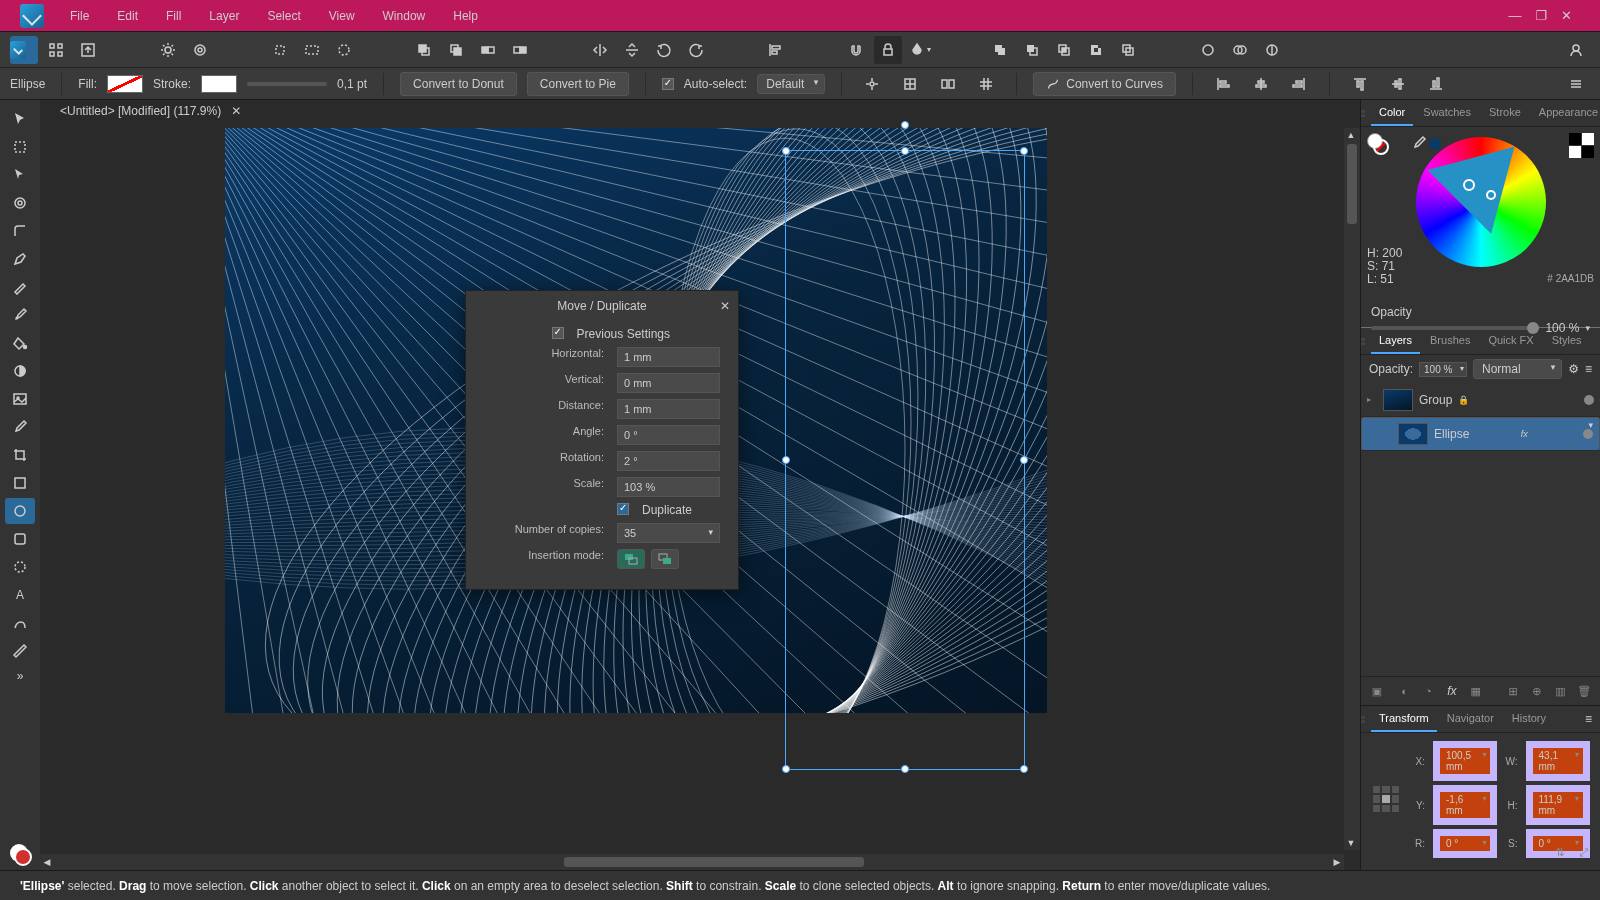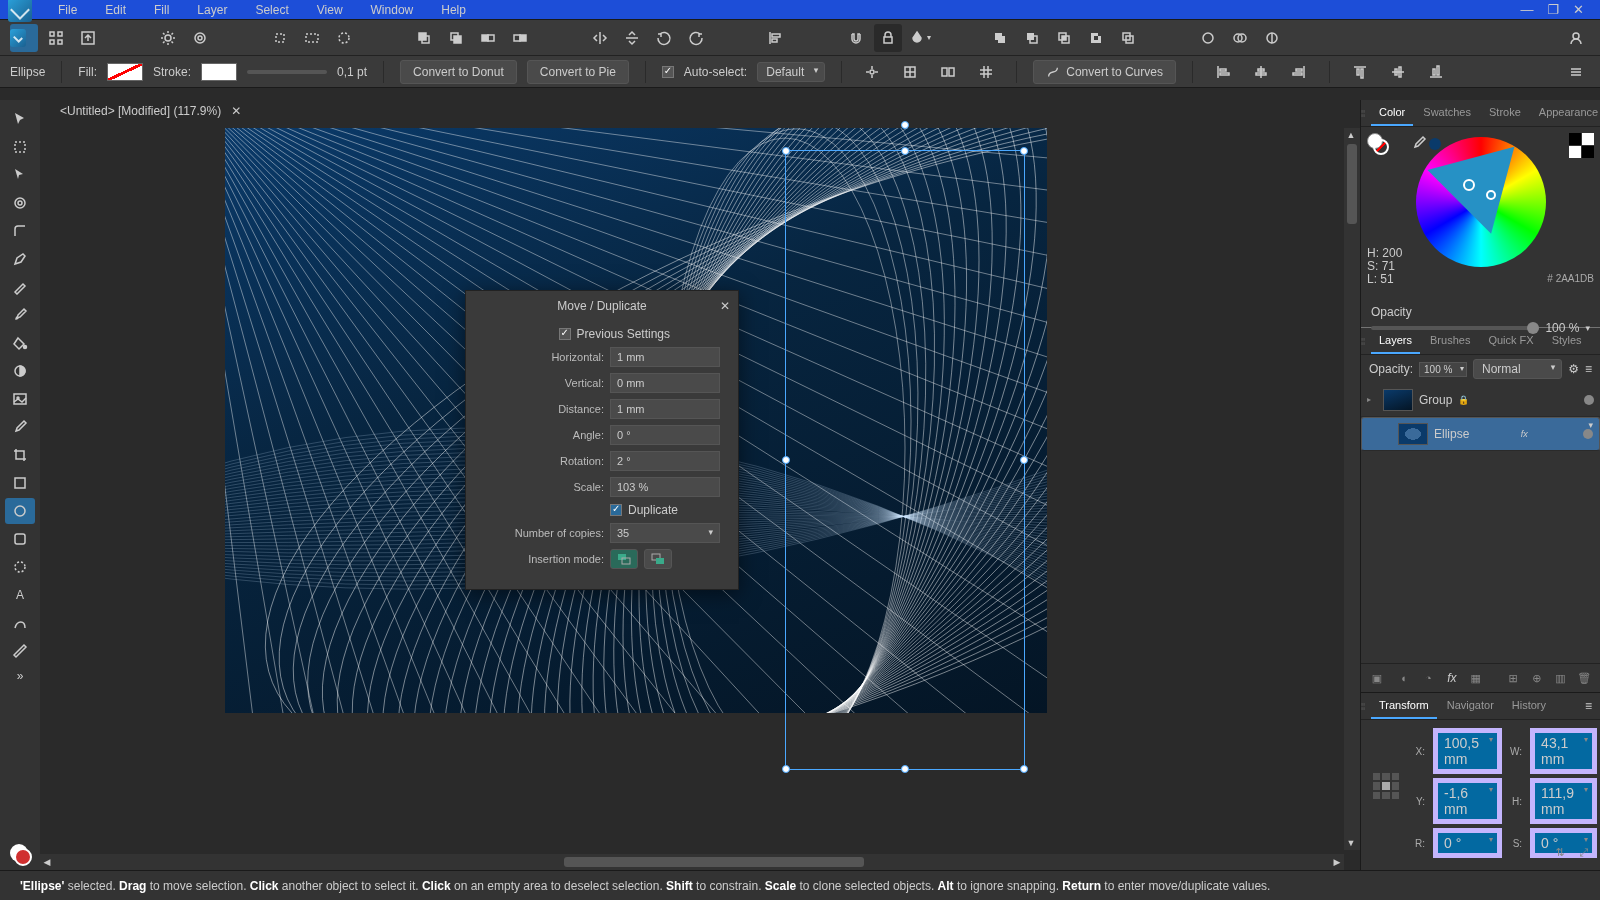--- a/index.html
+++ b/index.html
@@ -1,17 +1,17 @@
 <!DOCTYPE html>
 <html><head>
 <meta charset="utf-8">
 <style>
 *{margin:0;padding:0;box-sizing:border-box;font-family:-apple-system,BlinkMacSystemFont,"Segoe UI",sans-serif;font-size:12px;color:#ccc;user-select:none}
 body{background:#2a2a2a;width:1600px;height:900px;overflow:hidden;position:relative}
-.menubar{height:20px;background:#1d4ed8;display:flex;align-items:center;padding:0 8px;border-bottom:1px solid #1a1a1a}
+.menubar{height:32px;background:#be185d;display:flex;align-items:center;padding:0 20px;border-bottom:1px solid #1a1a1a}
 .app-logo{width:24px;height:24px;background:linear-gradient(135deg,#2AA1DB,#1a6090);border-radius:3px;margin-right:12px;position:relative}
 .app-logo::after{content:"";position:absolute;inset:5px;border:2px solid rgba(255,255,255,.8);border-top:none;border-right:none;transform:rotate(-45deg)}
 .menu-item{padding:0 14px;cursor:pointer;line-height:32px}
 .win-ctrl{margin-left:auto;display:flex;gap:14px;padding-right:8px}
 .win-ctrl span{cursor:pointer;font-size:13px}
 .toolbar1{height:36px;background:#3a3a3a;display:flex;align-items:center;padding:0 10px;gap:4px;border-bottom:1px solid #222}
 .tb-btn{width:28px;height:28px;display:flex;align-items:center;justify-content:center;border-radius:3px;cursor:pointer}
 .tb-btn.active{background:#2a6a9a}
 .tb-sep{width:1px;height:22px;background:#2a2a2a;margin:0 6px}
 .tb-gap{width:20px}
@@ -67,31 +67,31 @@
 .layer-thumb{width:30px;height:22px;background:linear-gradient(160deg,#0a3a6a,#041525);border:1px solid #555}
 .layer-expand{width:10px;color:#888;font-size:8px}
 .layer-vis{width:10px;height:10px;border-radius:50%;background:#888;margin-left:auto}
 .layer-lock{width:10px;color:#888;font-size:9px;margin-right:4px}
 .layer-fx{font-size:9px;color:#ccc;font-style:italic;margin-left:auto;margin-right:4px}
 .layers-foot{display:flex;gap:4px;padding:4px 6px;border-top:1px solid #222}
 .lfbtn{width:20px;height:20px;display:flex;align-items:center;justify-content:center;cursor:pointer;color:#888;font-size:11px}
 .transform-panel{border-top:1px solid #1a1a1a;padding-bottom:4px}
 .tgrid{display:grid;grid-template-columns:auto 1fr auto 1fr;gap:4px 8px;padding:8px 10px;align-items:center}
 .tgrid label{font-size:10px;text-align:right;color:#aaa}
-.tgrid .val{background:#0369a1;border:5px solid #c4b5fd;padding:2px 18px 2px 6px;font-size:14px;position:relative;cursor:text}
+.tgrid .val{background:#c2410c;border:7px solid #c4b5fd;padding:2px 18px 2px 6px;font-size:10px;position:relative;cursor:text}
 .tgrid .val::after{content:"▾";position:absolute;right:4px;top:2px;font-size:8px;color:#888}
 .anchor-grid{position:absolute;left:12px;top:53px;width:26px;height:26px;display:grid;grid-template-columns:repeat(3,1fr);grid-template-rows:repeat(3,1fr);gap:2px}
 .anchor-grid div{background:#555;cursor:pointer}
 .anchor-grid div.on{background:#aaa}
 .transform-body{position:relative;padding-left:44px}
 .dialog{position:absolute;left:465px;top:290px;width:274px;background:#3a3a3a;border:1px solid #222;box-shadow:0 4px 20px rgba(0,0,0,.5);z-index:100}
 .dlg-title{text-align:center;padding:8px;position:relative;font-size:12px}
 .dlg-close{position:absolute;right:8px;top:8px;cursor:pointer}
 .dlg-body{padding:6px 18px 14px}
-.dlg-row{display:flex;align-items:center;margin-bottom:6px;gap:6px}
+.dlg-row{display:flex;align-items:flex-start;margin-bottom:6px;gap:13px}
 .dlg-row label{width:120px;text-align:right;font-size:11px;color:#bbb}
 .dlg-in{flex:1;background:#4a4a4a;border:1px solid #555;padding:3px 6px;font-size:11px}
 .dlg-in.sel-in{position:relative}
 .dlg-in.sel-in::after{content:"▾";position:absolute;right:6px;top:3px;font-size:9px}
 .dlg-btns{display:flex;gap:10px;padding:0 18px 14px;justify-content:space-between}
 .dlg-btns .btn{flex:1;text-align:center}
 .ins-mode{display:flex;gap:6px}
 .ins-btn{width:28px;height:20px;background:#4a4a4a;border:1px solid #555;border-radius:3px;display:flex;align-items:center;justify-content:center;cursor:pointer}
 .ins-btn.on{background:#2a6a5a}
 .statusbar{position:absolute;left:0;right:0;bottom:0;height:30px;background:#333;display:flex;align-items:center;padding:0 20px;font-size:11px;color:#aaa;border-top:1px solid #1a1a1a}

